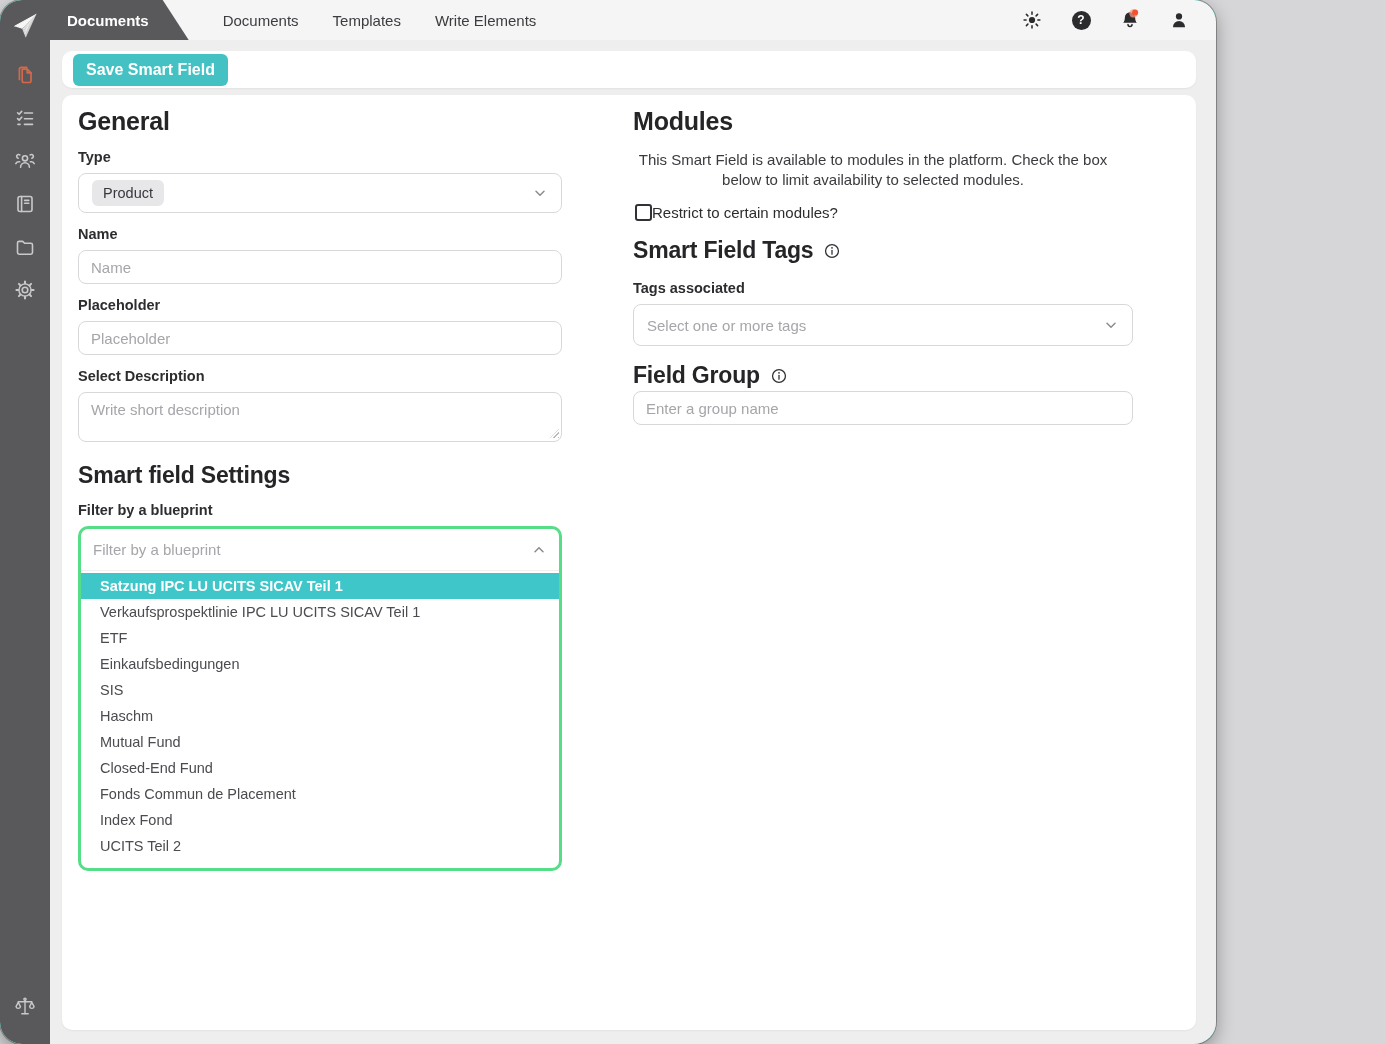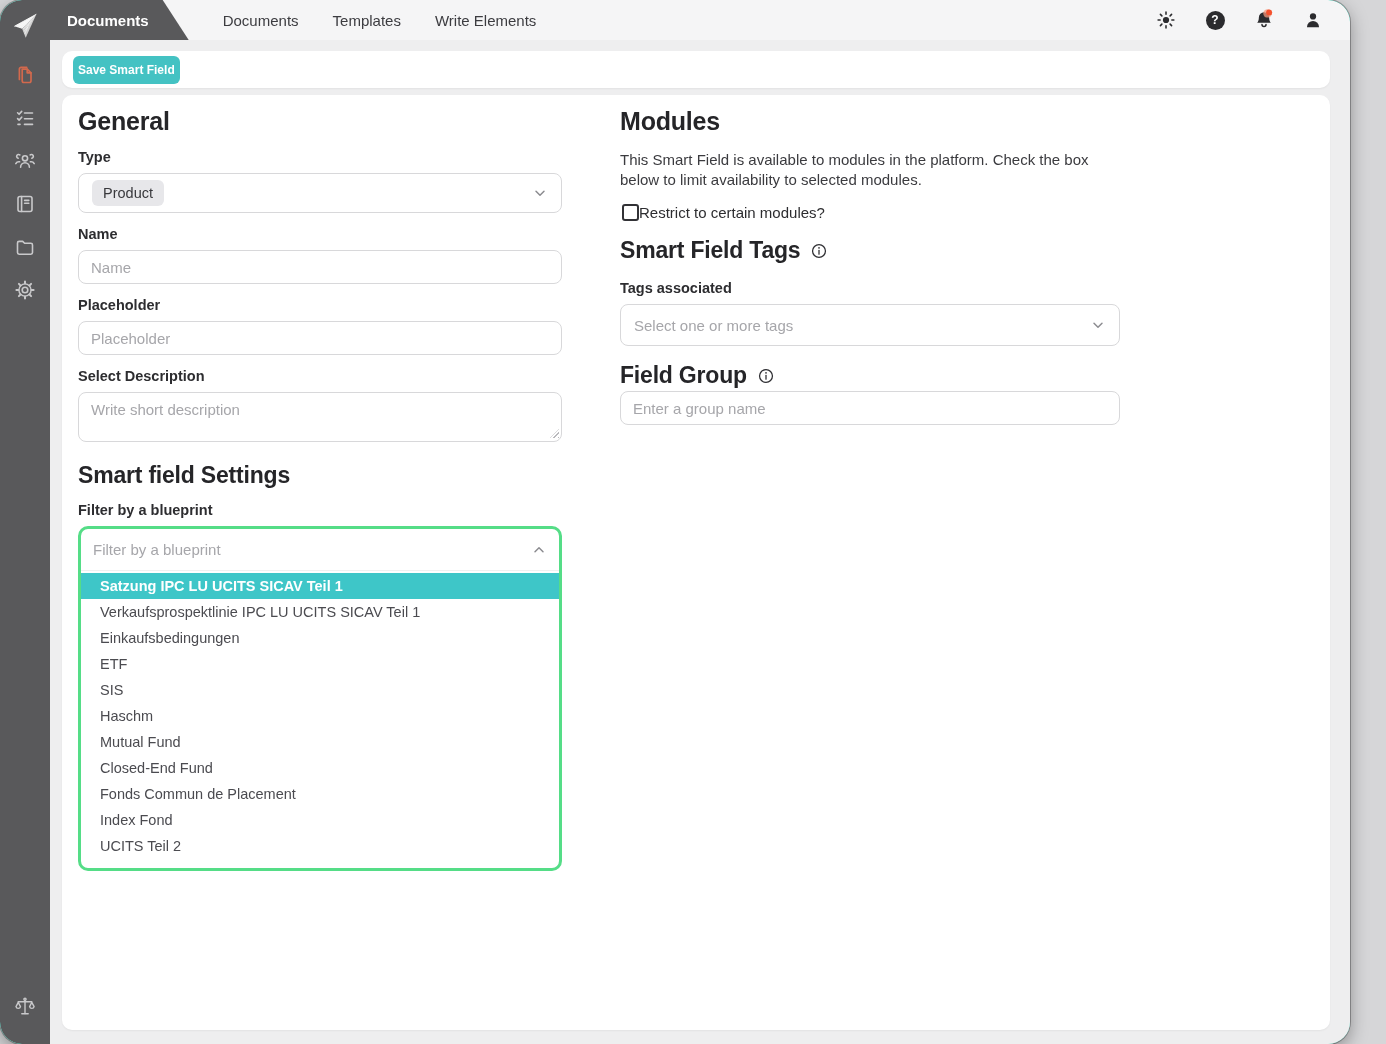--- a/index.html
+++ b/index.html
@@ -4,21 +4,21 @@
 <style>
   * { box-sizing: border-box; margin: 0; padding: 0; }
   html, body { width: 1386px; height: 1044px; }
   body {
     font-family: "Liberation Sans", "DejaVu Sans", sans-serif;
     background: #d6d6d8;
     overflow: hidden;
   }
   .window {
     position: relative;
-    width: 1350px; height: 1044px;
+    width: 1216px; height: 1044px;
     border-radius: 22px;
     background: #5eead4;
     box-shadow: 0 0 0 1px rgba(0,0,0,.28), 0 6px 18px rgba(0,0,0,.35);
     overflow: hidden;
   }
 
   
   .sidebar {
     position: absolute; left: 0; top: 0; bottom: 0;
     width: 50px;
@@ -71,34 +71,34 @@
   .toolbar-card {
     background: #fff; border-radius: 10px;
     height: 37px;
     display: flex; align-items: center;
     padding: 0 11px;
     box-shadow: 0 1px 2px rgba(0,0,0,.05);
   }
   .save-btn {
     background: #44c2c3; color: #fff;
     border: none; border-radius: 6px;
-    font-family: inherit; font-size: 12px; font-weight: 700;
-    padding: 7px 5px; cursor: pointer;
+    font-family: inherit; font-size: 16px; font-weight: 700;
+    padding: 7px 13px; cursor: pointer;
   }
   .page-card {
     margin-top: 7px;
     background: #fff; border-radius: 10px;
     height: calc(100% - 44px);
     padding: 12px 16px;
     display: flex; gap: 58px;
     overflow: hidden;
     box-shadow: 0 1px 2px rgba(0,0,0,.05);
   }
   .col-left  { width: 484px; flex: none; }
-  .col-right { width: 500px; flex: none; }
+  .col-right { width: 500px; flex: none; margin-left: 13px; }
 
   h1.section { font-size: 25px; font-weight: 800; color: #252528; letter-spacing: -.2px; }
   h2.section { font-size: 23px; font-weight: 800; color: #252528; letter-spacing: -.2px; display: flex; align-items: center; gap: 10px; }
   .field-label { display: block; font-size: 14.5px; font-weight: 700; color: #2d2d30; margin: 13px 0 8px; }
 
   .select-box, .text-input {
     width: 100%;
     border: 1px solid #d8d8da; border-radius: 8px;
     background: #fff;
     display: flex; align-items: center;
@@ -150,21 +150,21 @@
     height: 26px; line-height: 26px;
     padding-left: 19px;
     font-size: 14.5px; color: #4b4b50;
     cursor: pointer; white-space: nowrap;
   }
   .bp-option.highlighted {
     background: #3ec6c8; color: #fff; font-weight: 700;
   }
 
   
-  .modules-desc { font-size: 15px; color: #3b3b3f; line-height: 1.3; margin: 14px 0 0; max-width: 480px; }
+  .modules-desc { font-size: 15px; color: #3b3b3f; line-height: 1.3; margin: 14px 0 0; max-width: 480px; text-align: center; }
   .checkbox-row { display: flex; align-items: center; margin: 15px 0 0; padding-left: 2px; }
   .checkbox-row input[type="checkbox"] {
     appearance: none; -webkit-appearance: none;
     width: 17px; height: 17px;
     border: 2px solid #323236; border-radius: 3px;
     background: #fff; cursor: pointer; margin: 0;
   }
   .checkbox-row label { font-size: 15px; color: #2d2d30; cursor: pointer; }
   h2.tags-title { margin-top: 16px; }
   .info-icon { width: 18px; height: 18px; display: inline-flex; }
@@ -335,22 +335,22 @@
             <input type="text" placeholder="Filter by a blueprint" style="">
             <span class="chev">
               <svg viewBox="0 0 24 24" fill="none" stroke="#8c8c90" stroke-width="2.2" stroke-linecap="round" stroke-linejoin="round">
                   <polyline points="6 14.5 12 8.5 18 14.5"></polyline>
                 </svg>
             </span>
           </div>
           <div class="combo-list">
               <div class="bp-option highlighted">Satzung IPC LU UCITS SICAV Teil 1</div>
               <div class="bp-option">Verkaufsprospektlinie IPC LU UCITS SICAV Teil 1</div>
+              <div class="bp-option">ETF</div>
               <div class="bp-option">Einkaufsbedingungen</div>
-              <div class="bp-option">ETF</div>
               <div class="bp-option">SIS</div>
               <div class="bp-option">Haschm</div>
               <div class="bp-option">Mutual Fund</div>
               <div class="bp-option">Closed-End Fund</div>
               <div class="bp-option">Fonds Commun de Placement</div>
               <div class="bp-option">Index Fond</div>
               <div class="bp-option">UCITS Teil 2</div>
             </div>
         </div>
       </section>

